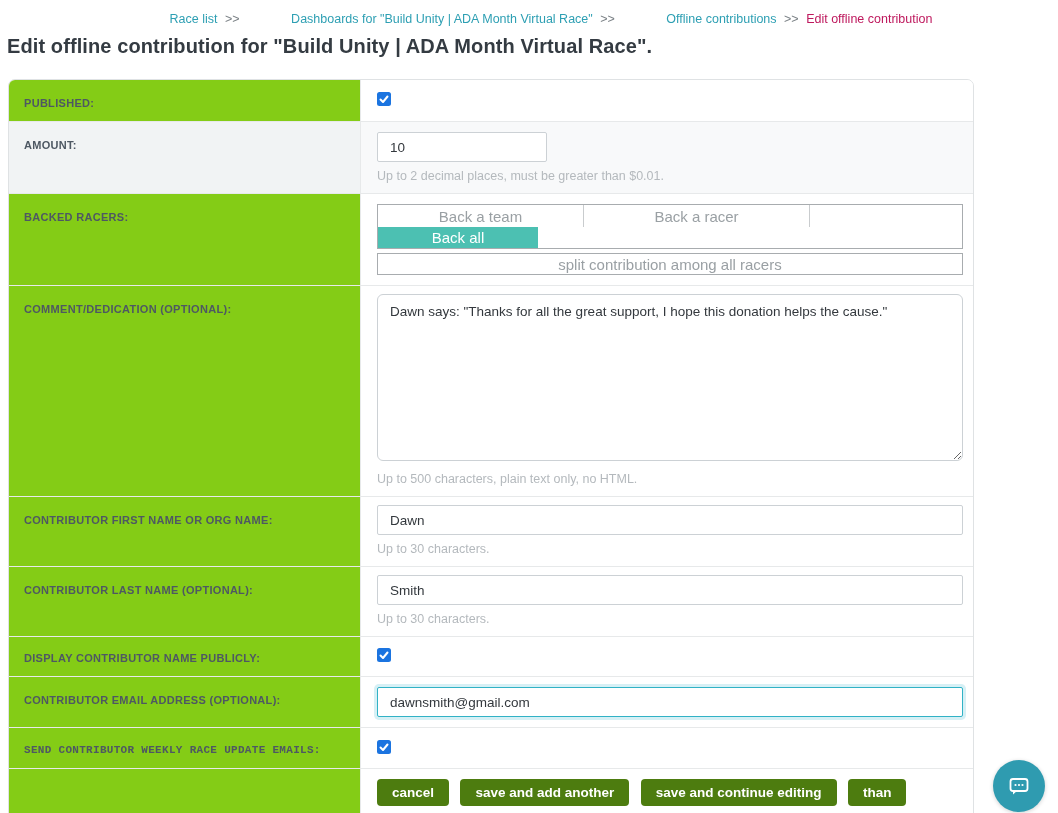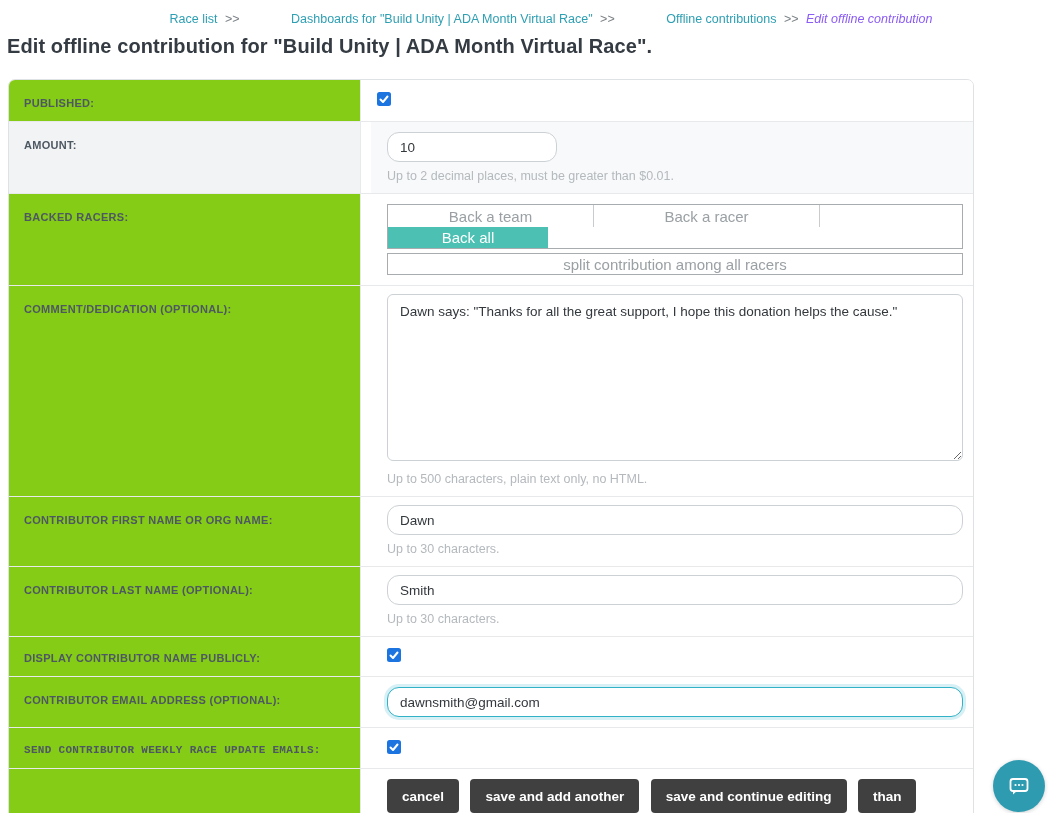--- a/index.html
+++ b/index.html
@@ -4,37 +4,37 @@
 <style>
   * { box-sizing: border-box; margin: 0; padding: 0; }
   html,body { background:#fff; }
   body { font-family: "Liberation Sans", "DejaVu Sans", sans-serif; }
   .page { position: relative; width: 1058px; height: 813px; overflow: hidden; background:#fff; }
 
   
   .breadcrumb { text-align: center; padding-top: 12px; font-size: 12.5px; color:#6d7378; }
   .breadcrumb a { color:#2d9fb3; text-decoration: none; cursor: pointer; margin-left: 44px; }
   .breadcrumb .sep { color:#7a8085; margin: 0 4px; }
-  .breadcrumb .current { color:#8b5cf6;font-style:italic; }
+  .breadcrumb .current { color:#be185d; }
 
   
   h1.page-title { margin: 9px 0 21px 7px; font-size: 20px; font-weight: 700; color:#343b42; letter-spacing: .1px; }
 
   
   .form-panel { margin-left: 8px; width: 966px; border: 1px solid #dfe2e4; border-radius: 7px; background:#fff; overflow: hidden; }
   .row { display: flex; }
-  .row + .row { border-top: 1px solid #e7e9ea; gap: 10px; }
+  .row + .row { border-top: 1px solid #e7e9ea; }
   .cell-label { flex: 0 0 352px; width: 352px; background:#84cc16; border-right: 1px solid #e7e9ea; padding: 13px 10px 10px 15px; }
   .cell-label label { font-size: 11px; font-weight: 700; color:#4e5863; letter-spacing: .3px; }
   .cell-field { flex: 1 1 auto; padding: 10px 10px 10px 16px; background:#fff; }
   .row-amount .cell-field { background:#f8f9fa; }
   .row-amount .cell-label { background:#f1f3f4; }
 
   
-  .text-input { display:block; height: 30px; border: 1px solid #ccd1d5; border-radius: 12px; padding: 0 12px;
+  .text-input { display:block; height: 30px; border: 1px solid #ccd1d5; border-radius: 2px; padding: 0 12px;
                 font-family: inherit; font-size: 13.5px; color:#33383d; background:#fff; outline: none; }
   .text-input.short { width: 170px; }
   .text-input.wide { width: 100%; }
   .text-input.focused { border: 1px solid #31b2c6; box-shadow: 0 0 0 3px #d6f0f5; }
   .help { margin-top: 7px; font-size: 12.5px; color:#b4b9bd; }
 
   .checkbox { display:inline-flex; align-items:center; justify-content:center; width: 14px; height: 14px;
               background:#1b74e0; border-radius: 2.5px; margin-top: 2px; cursor: pointer; }
   .checkbox svg { display:block; }
 
@@ -50,22 +50,22 @@
   .br-opt.o2 { width: 206px; border-right: 1px solid #c9ccce; }
   .br-opt.o3 { flex: 1; cursor: default; }
   .br-bottom { height: 21px; }
   .br-selected { appearance:none; border:none; display:block; width: 160px; height: 21px; background:#4cc0b2;
             color:#fff; font-family:inherit; font-size: 15px; text-align:center; line-height:21px; cursor:pointer; }
   .br-split { appearance:none; display:block; width: 100%; margin-top: 4px; height: 22px; background:#fff;
             border: 1px solid #a8acaf; font-family:inherit; font-size: 15px; color:#9aa0a4; text-align:center; cursor:pointer; }
 
   
   .row-actions .cell-field { padding: 10px 10px 18px 16px; }
-  .btn { appearance:none; border:none; height: 34px; padding: 0 15px; margin-right: 7px; border-radius: 4px;
-         background:#404040; color:#fff; font-family:inherit; font-size: 13.5px; font-weight: 700; cursor:pointer; }
+  .btn { appearance:none; border:none; height: 27px; padding: 0 15px; margin-right: 7px; border-radius: 4px;
+         background:#4d7c0f; color:#fff; font-family:inherit; font-size: 13.5px; font-weight: 700; cursor:pointer; }
 
   
   .chat-fab { position:absolute; right: 13px; bottom: 1px; width: 52px; height: 52px; border-radius: 50%;
               background:#2f9bb0; display:flex; align-items:center; justify-content:center; cursor:pointer;
               box-shadow: 0 1px 4px rgba(0,0,0,.18); }
 </style>
 </head>
 <body>
 
 <div class="page">

